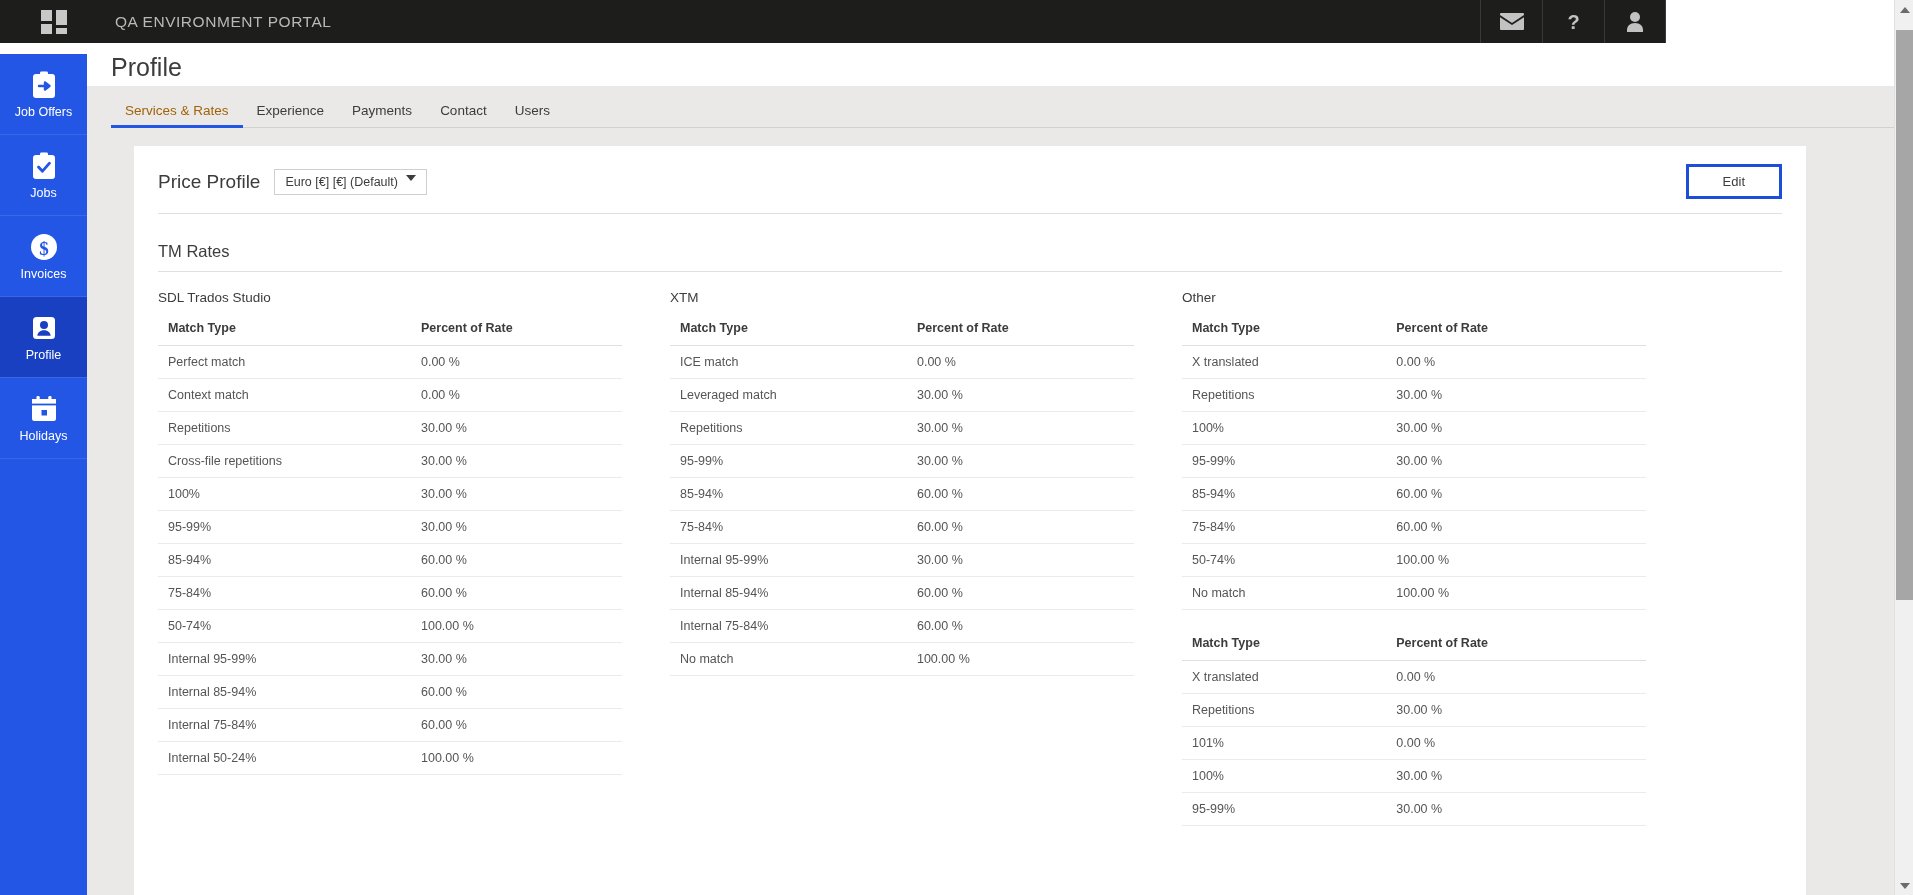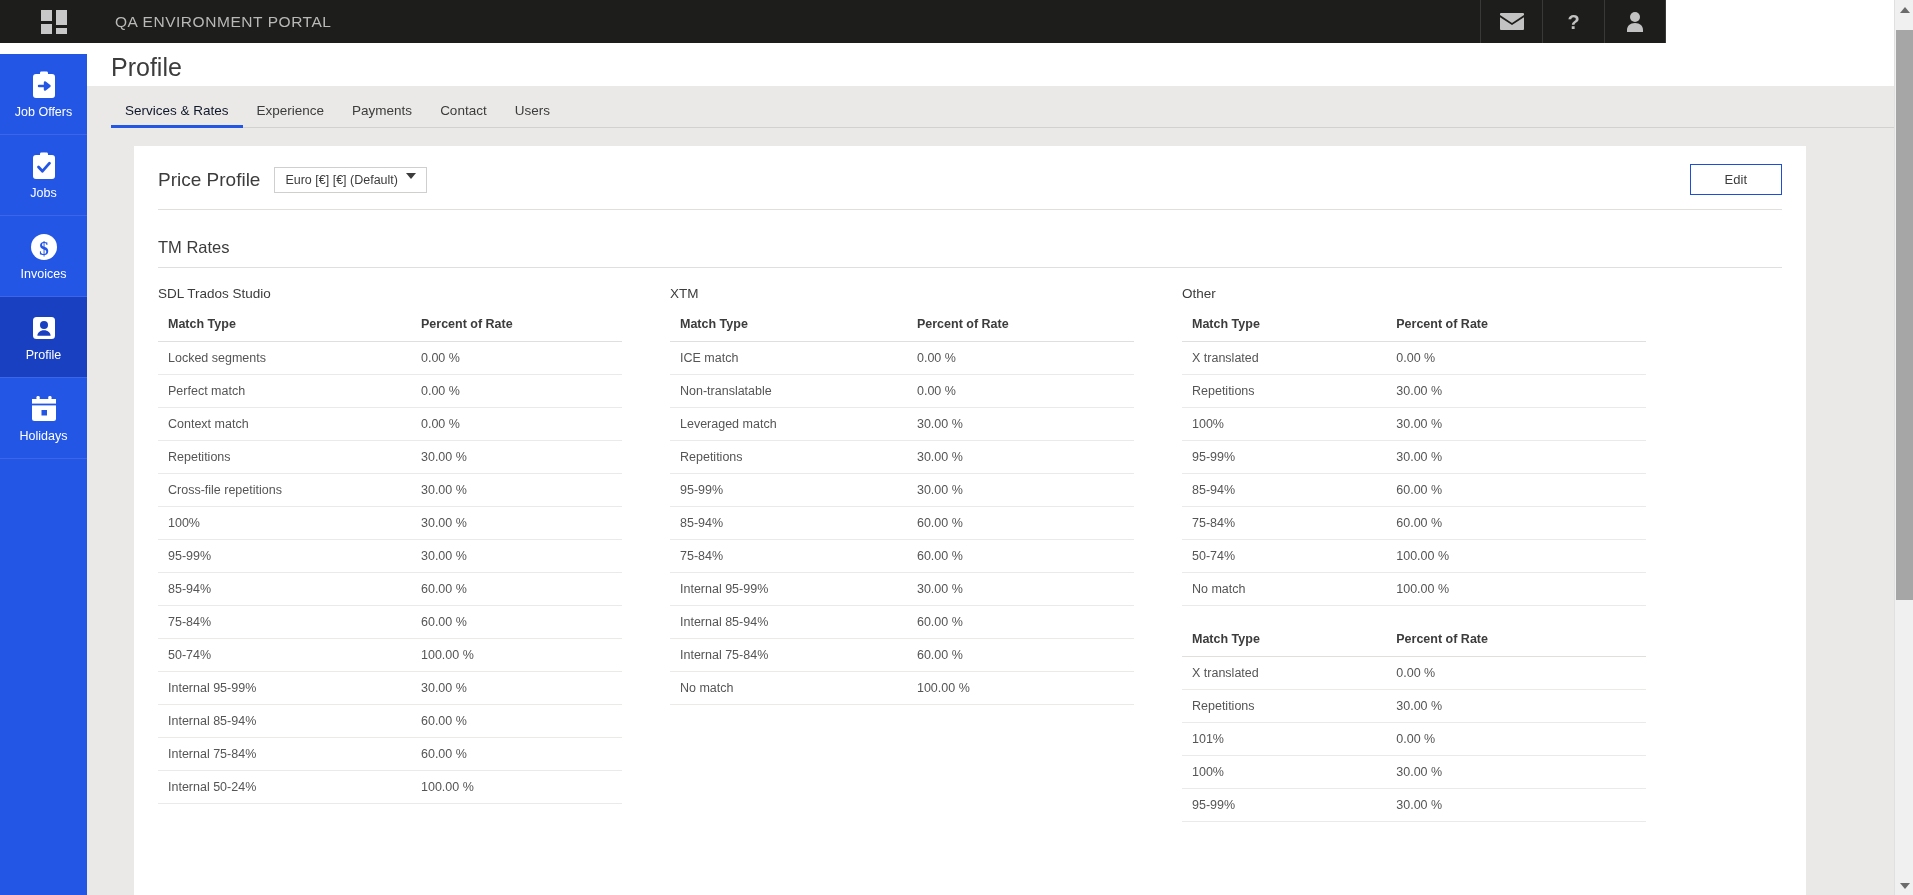--- a/index.html
+++ b/index.html
@@ -95,21 +95,21 @@
     content: ""; position: absolute; left: 24px; right: 0; bottom: 0;
     height: 1px; background: #d2d1cf;
   }
   .tab {
     font-size: 13.5px;
     color: #3c3c3c;
     padding: 0 14px 10px 14px;
     cursor: pointer;
     position: relative; z-index: 2;
   }
-  .tab.active { color: #0f172a; font-weight: normal; }
+  .tab.active { color: #a16207; font-weight: normal; }
   .tab.active::after {
     content: ""; position: absolute; left: 0; right: 0; bottom: 0;
     height: 3px; background: #2456e6;
   }
 
   
   #card {
     margin: 18px 0 0 47px;
     width: 1672px;
     background: #ffffff;
@@ -136,21 +136,21 @@
     font-family: "Liberation Sans", sans-serif;
   }
   .caret {
     width: 0; height: 0;
     border-left: 5px solid transparent;
     border-right: 5px solid transparent;
     border-top: 6px solid #3c3c3c;
   }
   #edit-button {
     margin-left: auto;
-    border: 1px solid #1d4ed8;
+    border: 3px solid #1d4ed8;
     background: #fff;
     font-size: 13px; color: #3c3c3c;
     padding: 7px 34px;
     cursor: pointer;
     font-family: "Liberation Sans", sans-serif;
   }
   .hr { height: 1px; background: #e0dfdd; }
 
   #currency-row {
     display: flex; align-items: baseline;
@@ -361,24 +361,20 @@
           <div class="col-title">SDL Trados Studio</div>
           <table class="rates">
             <thead>
               <tr>
                 <th>Match Type</th>
                 <th class="num">Percent of Rate</th>
               </tr>
             </thead>
             <tbody>
               <tr>
-                <td>Locked segments</td>
-                <td class="num">0.00 %</td>
-              </tr>
-              <tr>
                 <td>Perfect match</td>
                 <td class="num">0.00 %</td>
               </tr>
               <tr>
                 <td>Context match</td>
                 <td class="num">0.00 %</td>
               </tr>
               <tr>
                 <td>Repetitions</td>
                 <td class="num">30.00 %</td>
@@ -434,24 +430,20 @@
                 <th>Match Type</th>
                 <th class="num">Percent of Rate</th>
               </tr>
             </thead>
             <tbody>
               <tr>
                 <td>ICE match</td>
                 <td class="num">0.00 %</td>
               </tr>
               <tr>
-                <td>Non-translatable</td>
-                <td class="num">0.00 %</td>
-              </tr>
-              <tr>
                 <td>Leveraged match</td>
                 <td class="num">30.00 %</td>
               </tr>
               <tr>
                 <td>Repetitions</td>
                 <td class="num">30.00 %</td>
               </tr>
               <tr>
                 <td>95-99%</td>
                 <td class="num">30.00 %</td>

